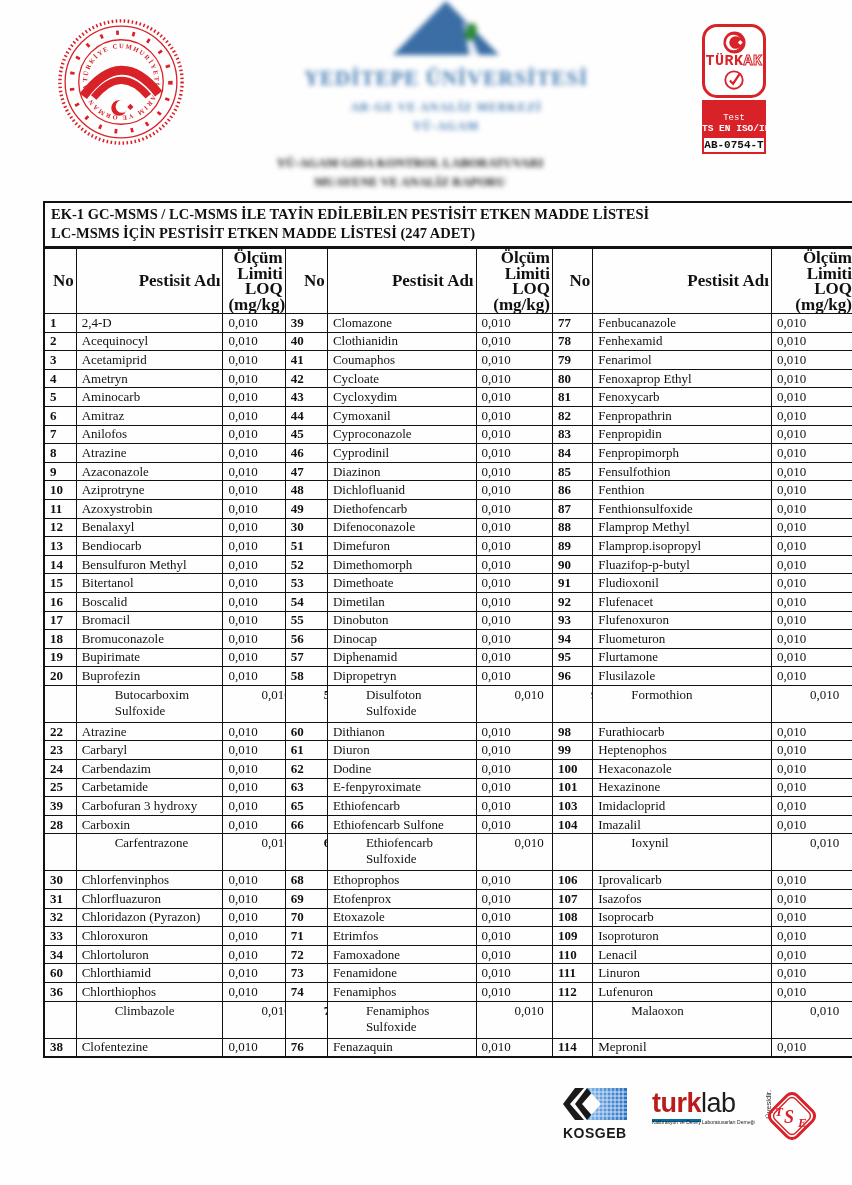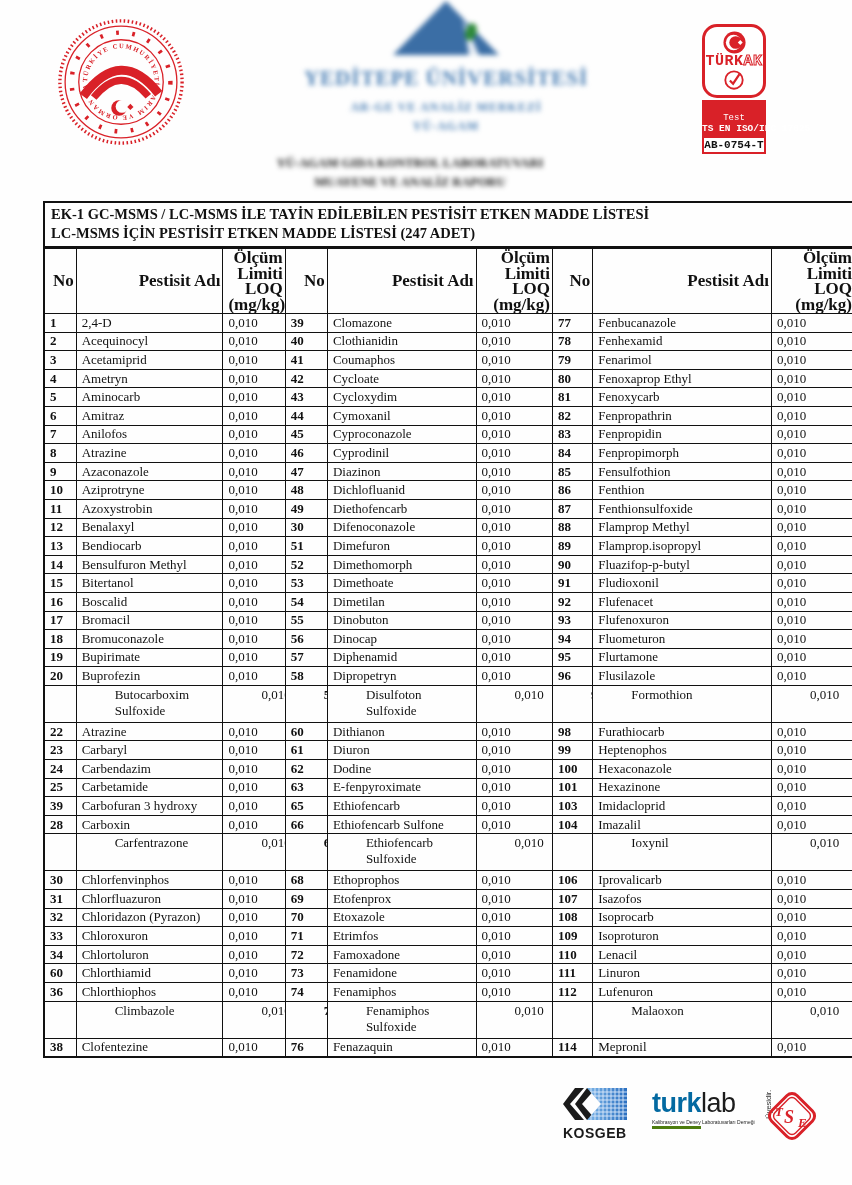--- a/index.html
+++ b/index.html
@@ -41,21 +41,21 @@
   table.pest tbody td{height:17.6px;line-height:16px;vertical-align:middle;}
   table.pest tbody tr.tall td{height:35px;vertical-align:top;padding-top:1px;padding-left:38px;}
   td.c-no{font-weight:bold;}
 
   
   .kosgeb{position:absolute;left:563px;top:1088px;width:80px;text-align:left;
           font-family:"Liberation Sans",sans-serif;}
   .kosgeb-label{font-weight:bold;font-size:14px;letter-spacing:.5px;color:#1a1a1a;margin-top:1px;}
   .turklab{position:absolute;left:652px;top:1090px;width:112px;font-family:"Liberation Sans",sans-serif;}
   .turklab-main{font-size:27px;line-height:26px;font-weight:bold;letter-spacing:-.5px;}
-  .turklab-main .t1{color:#0369a1;border-bottom:3px solid #4d7c0f;padding-bottom:8px;}
+  .turklab-main .t1{color:#b91c1c;border-bottom:3px solid #0369a1;padding-bottom:1px;}
   .turklab-main .t2{color:#1c1c1c;font-weight:normal;}
   .turklab-sub{font-size:5px;color:#222;margin-top:3px;white-space:nowrap;}
   .turklab-member{position:absolute;right:-9px;top:0;font-size:7.5px;color:#333;
                   writing-mode:vertical-rl;transform:rotate(180deg);}
   .tse{position:absolute;left:760px;top:1090px;width:64px;height:56px;}
 </style>
 </head>
 <body>
 
 <div class="page">

